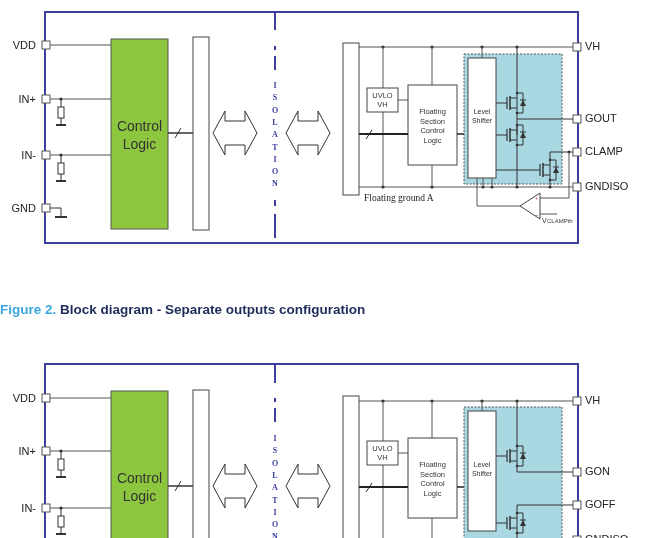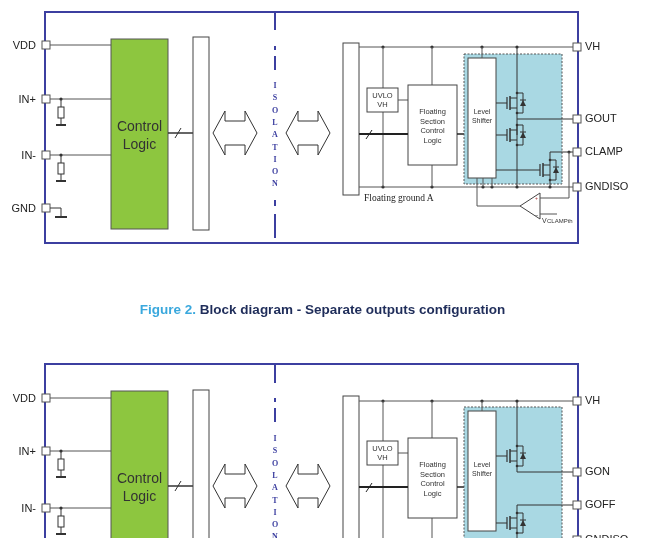--- a/index.html
+++ b/index.html
@@ -1,21 +1,21 @@
 <!DOCTYPE html>
 <html><head>
 <meta charset="utf-8">
 <style>
   html, body { margin: 0; padding: 0; background: #ffffff; }
   body { width: 645px; height: 538px; overflow: hidden; position: relative; font-family: "Liberation Sans", sans-serif; }
   svg { position: absolute; left: 0; top: 0; }
   .pin-label { font-family: "Liberation Sans", sans-serif; font-size: 11px; fill: #222; }
   .block-label { font-family: "Liberation Sans", sans-serif; fill: #333; }
   .iso-letter { font-family: "Liberation Serif", serif; font-size: 8px; font-weight: bold; fill: #3c3fa0; }
-  .caption { position: absolute; left: 0; width: 645px; top: 302px; text-align: center; font-family: "Liberation Sans", sans-serif; font-size: 13.5px; font-weight: bold; }
+  .caption { position: absolute; left: 0; width: 645px; top: 302px; font-family: "Liberation Sans", sans-serif; font-size: 13.5px; font-weight: bold; }
   .caption .num { color: #3aa8dd; }
   .caption .txt { color: #1f2d5a; }
   .serif-label { font-family: "Liberation Serif", serif; font-size: 9.5px; fill: #222; }
   .small-sub { font-family: "Liberation Sans", sans-serif; font-size: 6px; fill: #333; }
 </style>
 </head>
 <body>
 
 <svg width="645" height="538" viewBox="0 0 645 538">
   <defs>

